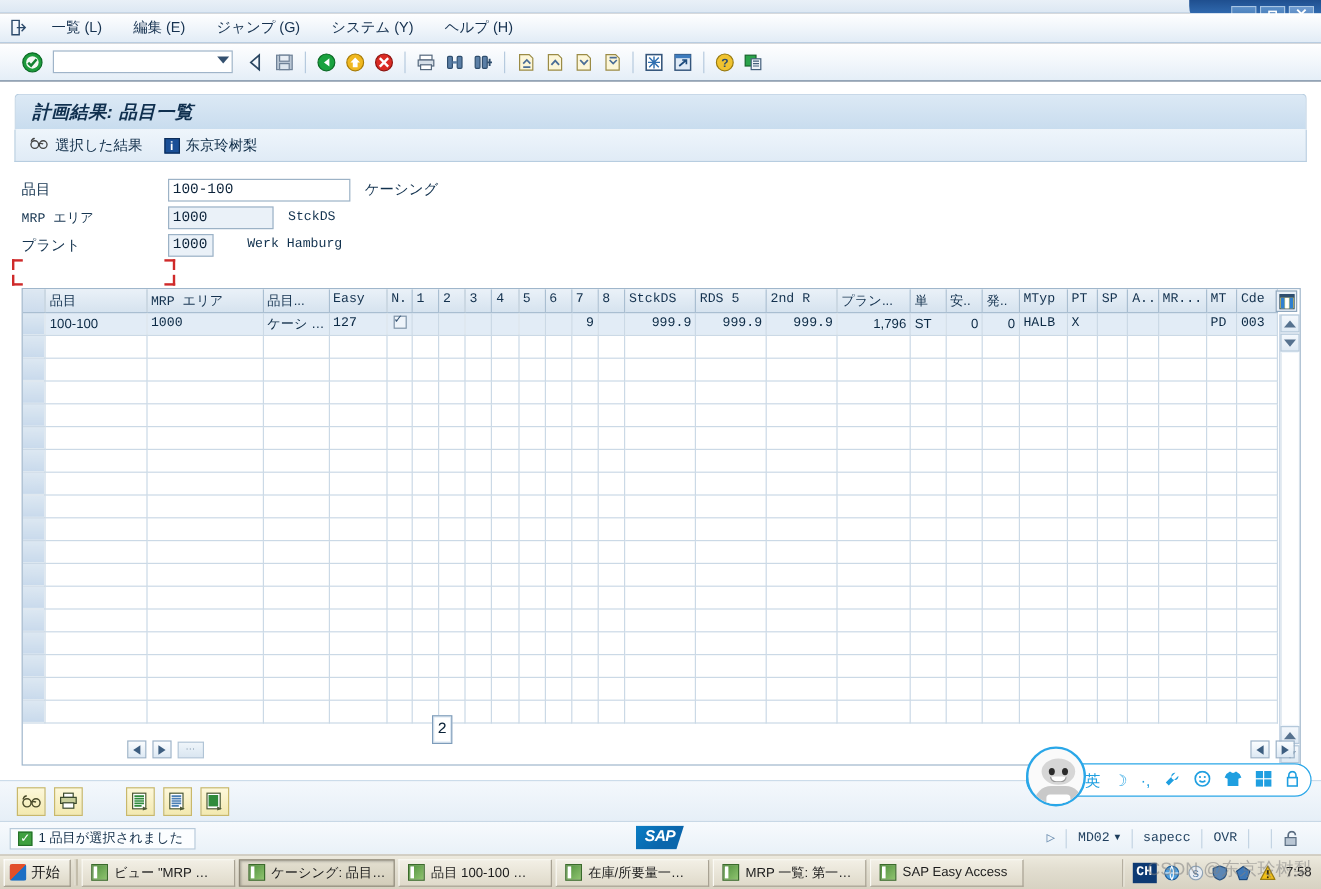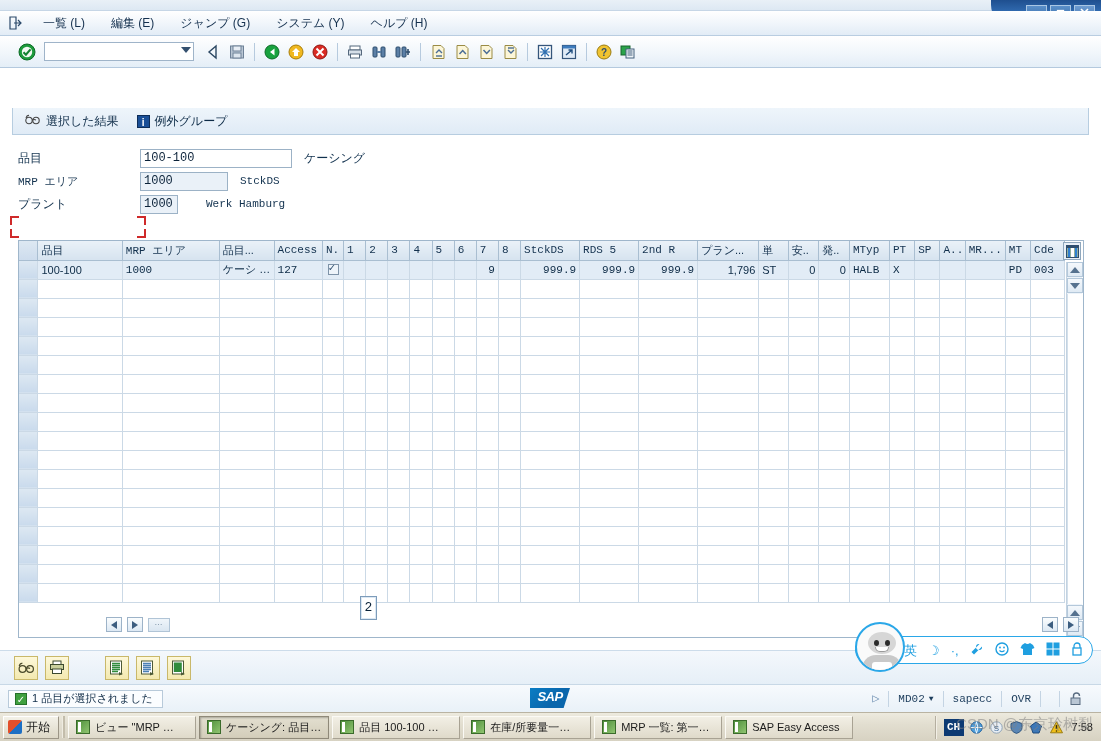--- a/index.html
+++ b/index.html
@@ -532,35 +532,38 @@
       <svg width="16" height="16" viewBox="0 0 16 16">
         <rect x="1" y="2" width="9" height="9" fill="#2aa34a" stroke="#16642c"></rect>
         <rect x="6" y="5" width="8" height="9" fill="#eef3f8" stroke="#45607c"></rect>
         <path d="M7.5 7 h5 M7.5 9 h5 M7.5 11 h5" stroke="#45607c"></path>
       </svg>
     </div>
   </div>
 
   <div class="body-panel">
 
+    <div class="screen-hdr">
+      <span class="ttl">計画結果: 品目一覧</span>
+    </div>
 
     <div class="appbar">
       <div class="appbtn">
         <span class="glasses">
           <svg width="16" height="11" viewBox="0 0 16 11">
             <circle cx="4" cy="6.5" r="3.2" fill="none" stroke="#444" stroke-width="1.1"></circle>
             <circle cx="11" cy="6.5" r="3.2" fill="none" stroke="#444" stroke-width="1.1"></circle>
             <path d="M7.2 6 q1.8 -1 3.8 0 M1 4 q1 -3 3 -2.5" fill="none" stroke="#444" stroke-width="1.1"></path>
           </svg>
         </span>
         <span>選択した結果</span>
       </div>
       <div class="appbtn">
         <span class="ibadge">i</span>
-        <span>例外グループ</span>
+        <span>东京玲树梨</span>
       </div>
     </div>
 
     <div class="selarea">
       <div class="fld-row" style="left:0; top:2px;">
         <div class="fld-lbl">品目</div>
         <input class="inp white" style="width: 152px;" value="100-100">
         <span class="desc jp">ケーシング</span>
       </div>
       <div class="fld-row" style="left:0; top:25px;">
@@ -580,21 +583,21 @@
 
   <div class="grid-wrap">
     <div style="position:absolute; left:0; top:0; right:17px; bottom:0; overflow:hidden;">
       <table class="grid">
         <thead>
             <tr id="hdr-row">
           <th class="rowsel"></th>
         <th class="jp" style="width: 80px;">品目</th>
               <th style="width: 92px;">MRP エリア</th>
               <th class="jp" style="width: 52px;">品目...</th>
-              <th style="width: 46px;">Access</th>
+              <th style="width: 46px;">Easy</th>
               <th style="width: 20px;">N.</th>
               <th style="width: 21px;">1</th>
               <th style="width: 21px;">2</th>
               <th style="width: 21px;">3</th>
               <th style="width: 21px;">4</th>
               <th style="width: 21px;">5</th>
               <th style="width: 21px;">6</th>
               <th style="width: 21px;">7</th>
               <th style="width: 21px;">8</th>
               <th style="width: 56px;">StckDS</th>

